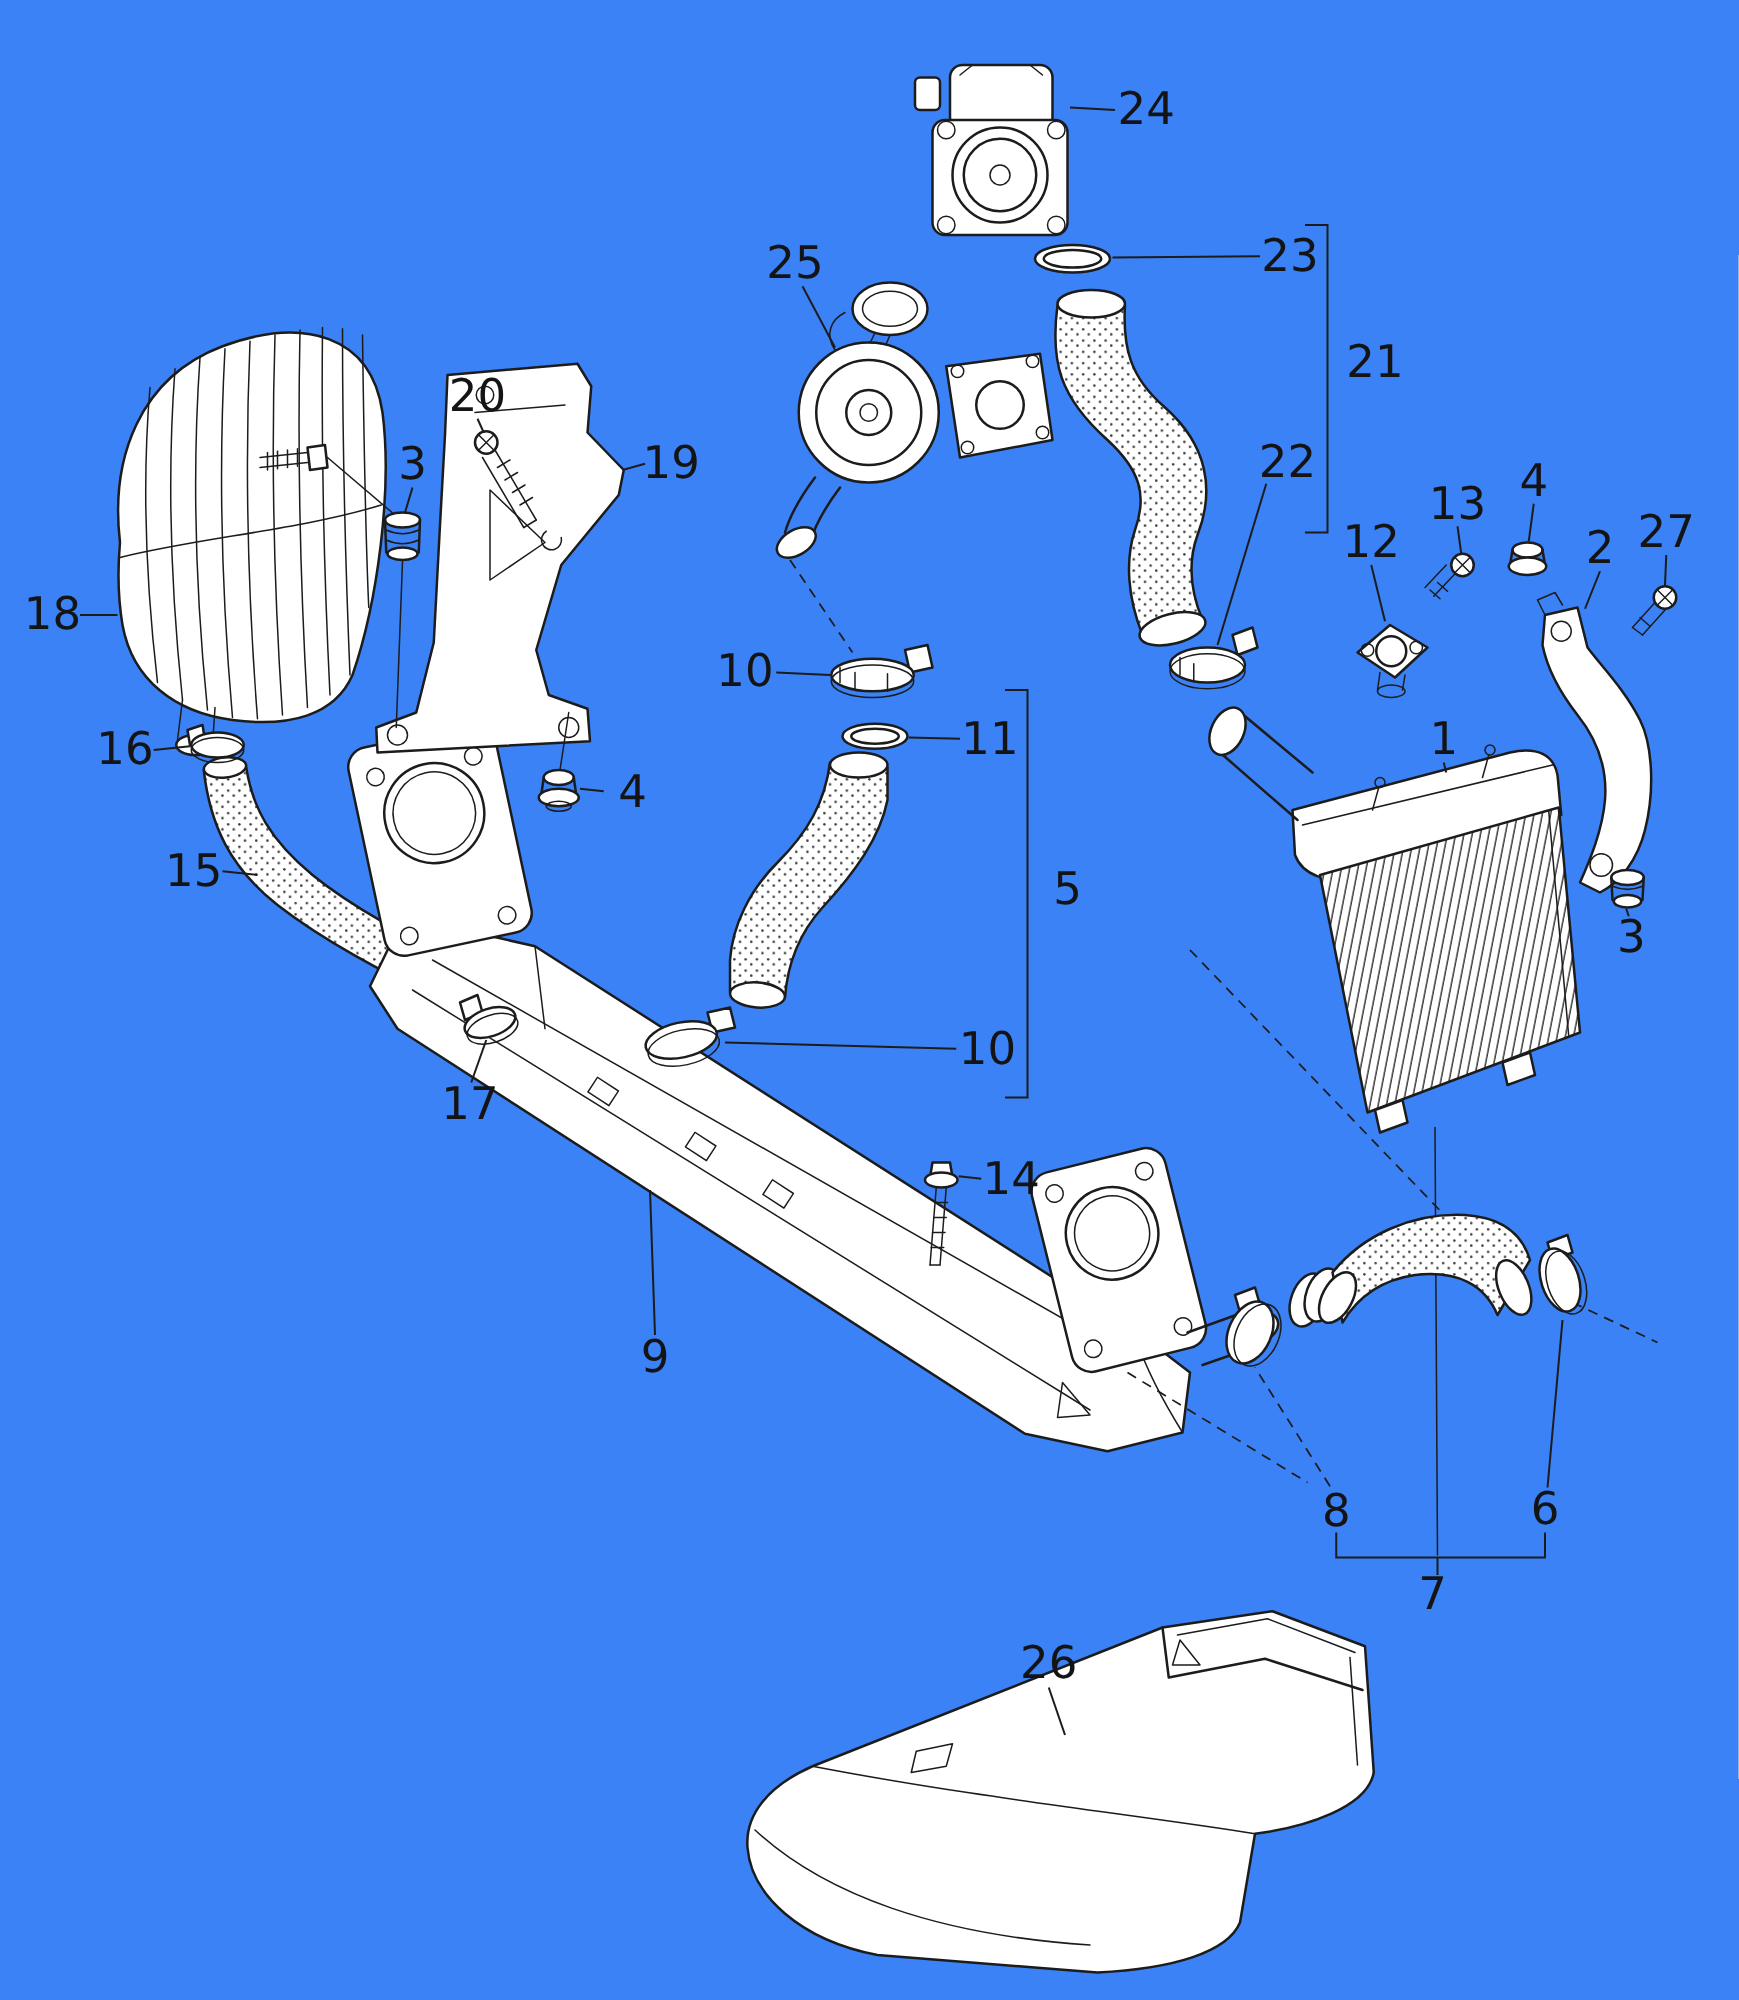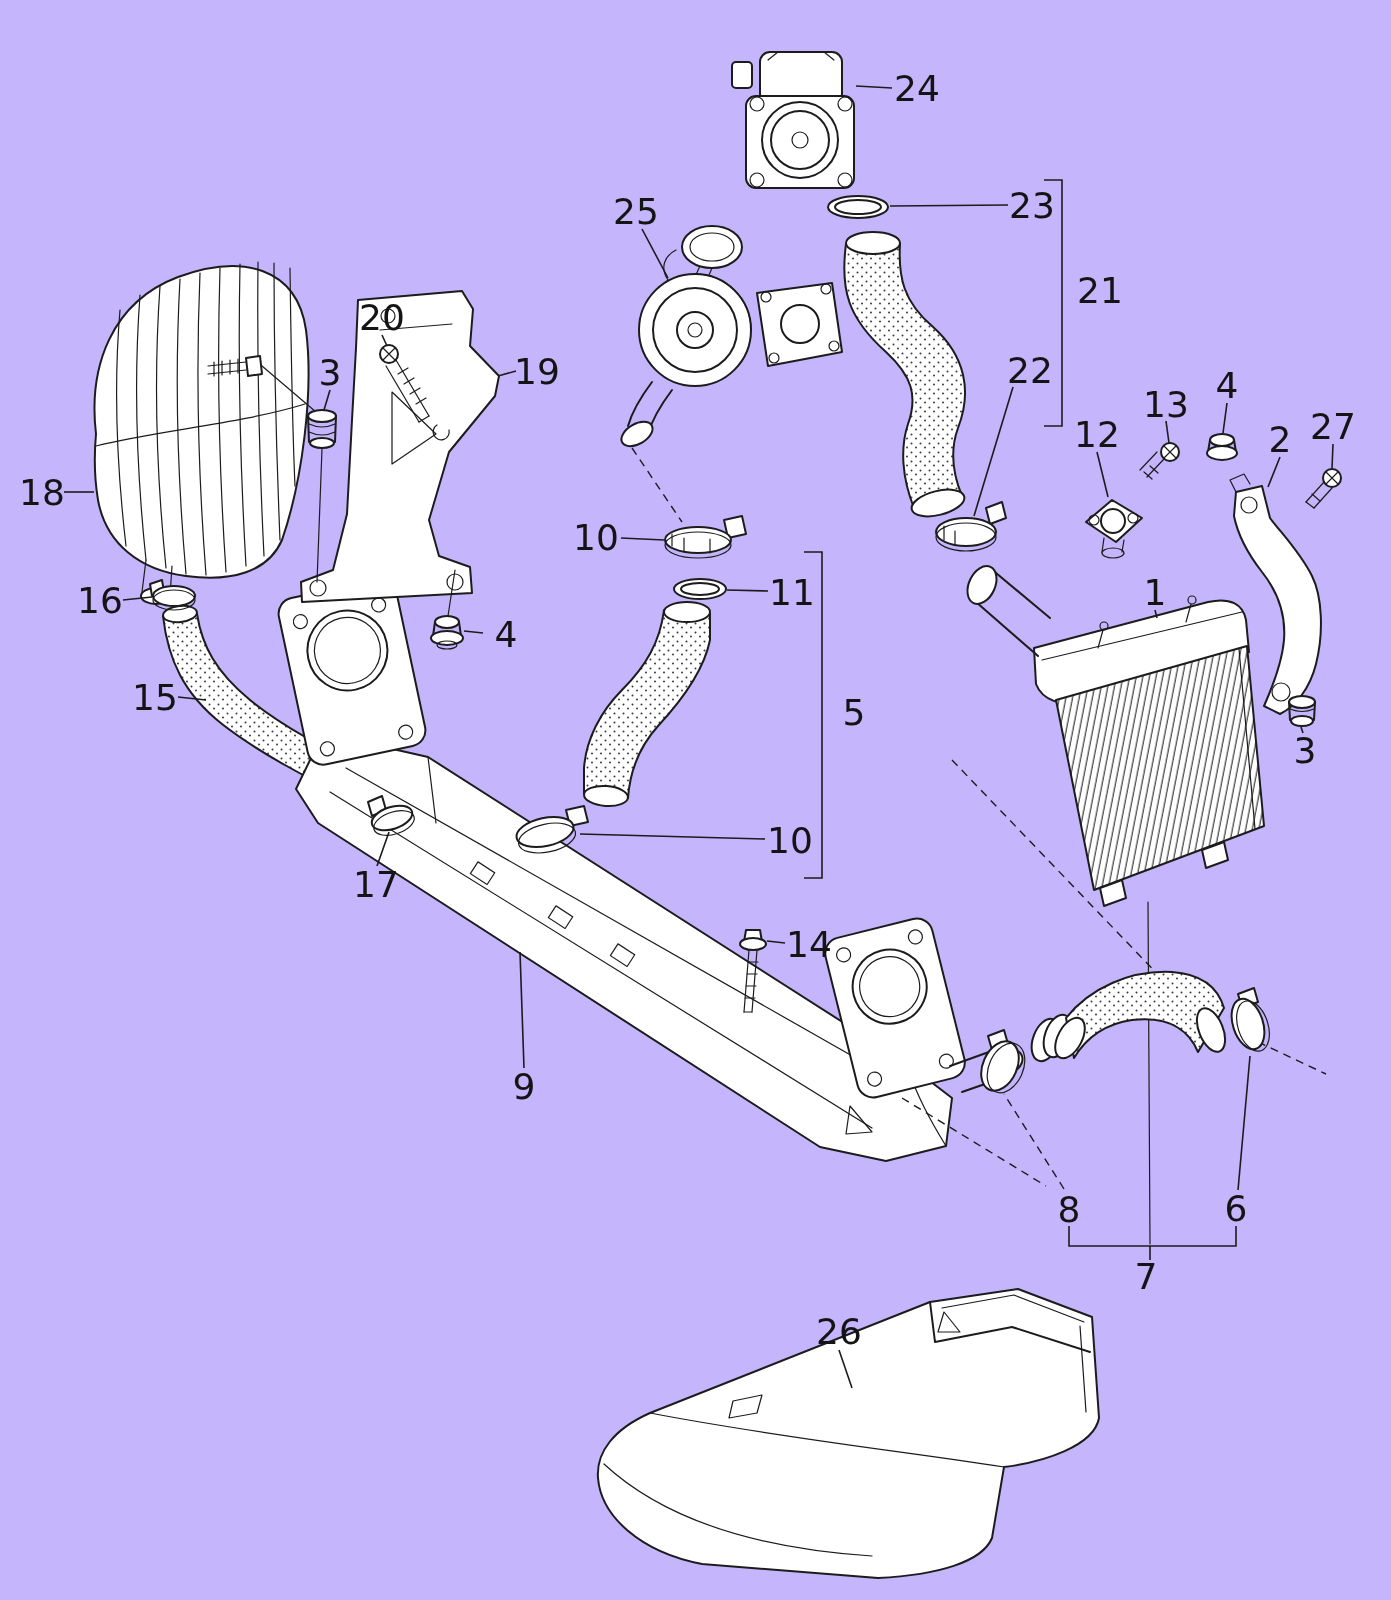--- a/index.html
+++ b/index.html
@@ -1,17 +1,17 @@
 <!DOCTYPE html>
 <html><head>
 <meta charset="utf-8">
 <style>
   * { margin:0; padding:0; box-sizing:border-box; }
   html, body { background:#ffffff; }
-  .stage { position:relative; width:1391px; height:1600px; margin:0 auto; background:#c4b5fd; overflow:hidden; }
+  .stage { position:relative; width:1391px; height:1600px; margin:0 auto; background:#3b82f6; overflow:hidden; }
   .stage svg { display:block; width:100%; height:100%; }
   .ln   { fill:none; stroke:#1c1c1c; stroke-width:2; stroke-linecap:round; stroke-linejoin:round; }
   .thin { stroke-width:1.2; }
   .wfill{ fill:#ffffff; stroke:#1c1c1c; stroke-width:2; stroke-linejoin:round; }
   .dash { fill:none; stroke:#1c1c1c; stroke-width:1.4; stroke-dasharray:8 6; }
   .leader { fill:none; stroke:#1c1c1c; stroke-width:1.6; }
   .callout { font-family:"DejaVu Sans", sans-serif; font-size:36px; fill:#141414; }
 </style>
 </head>
 <body>

